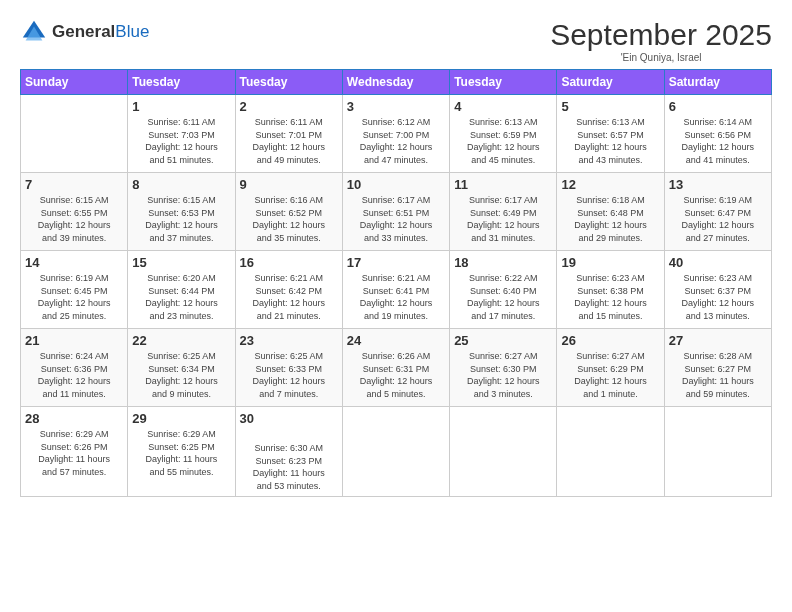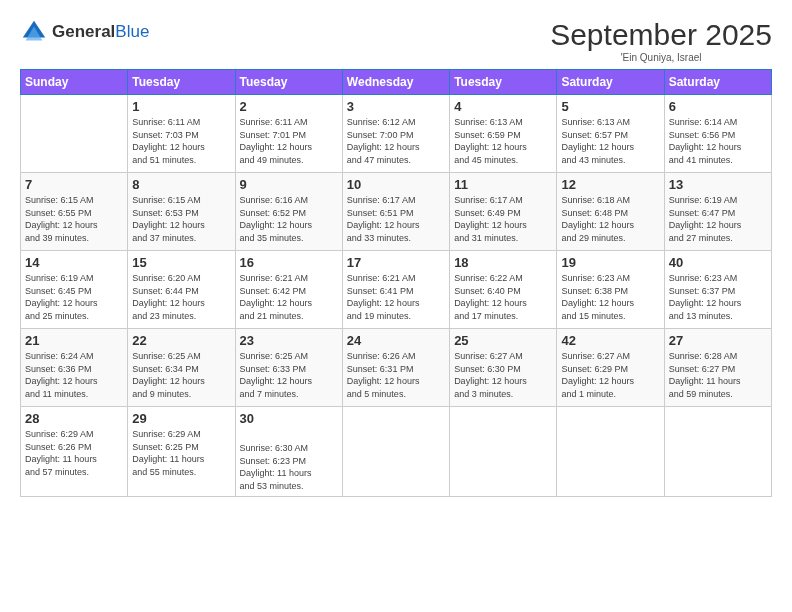--- a/index.html
+++ b/index.html
@@ -69,20 +69,21 @@
       font-size: 13px;
       font-weight: bold;
       color: #333;
       display: block;
       margin-bottom: 2px;
     }
     .day-info {
       font-size: 9px;
       color: #444;
       line-height: 1.4;
+      text-align: center;
     }
     tbody tr:nth-child(even) td {
       background: #f9f9f9;
     }
     tbody tr td.empty {
       background: #fff;
     }
   </style>
 </head>
 <body>
@@ -296,21 +297,21 @@
 and 5 minutes.</div>
           </td>
           <td>
             <span class="day-number">25</span>
             <div class="day-info" style="white-space: pre-line;">Sunrise: 6:27 AM
 Sunset: 6:30 PM
 Daylight: 12 hours
 and 3 minutes.</div>
           </td>
           <td>
-            <span class="day-number">42</span>
+            <span class="day-number">26</span>
             <div class="day-info" style="white-space: pre-line;">Sunrise: 6:27 AM
 Sunset: 6:29 PM
 Daylight: 12 hours
 and 1 minute.</div>
           </td>
           <td>
             <span class="day-number">27</span>
             <div class="day-info" style="white-space: pre-line;">Sunrise: 6:28 AM
 Sunset: 6:27 PM
 Daylight: 11 hours

